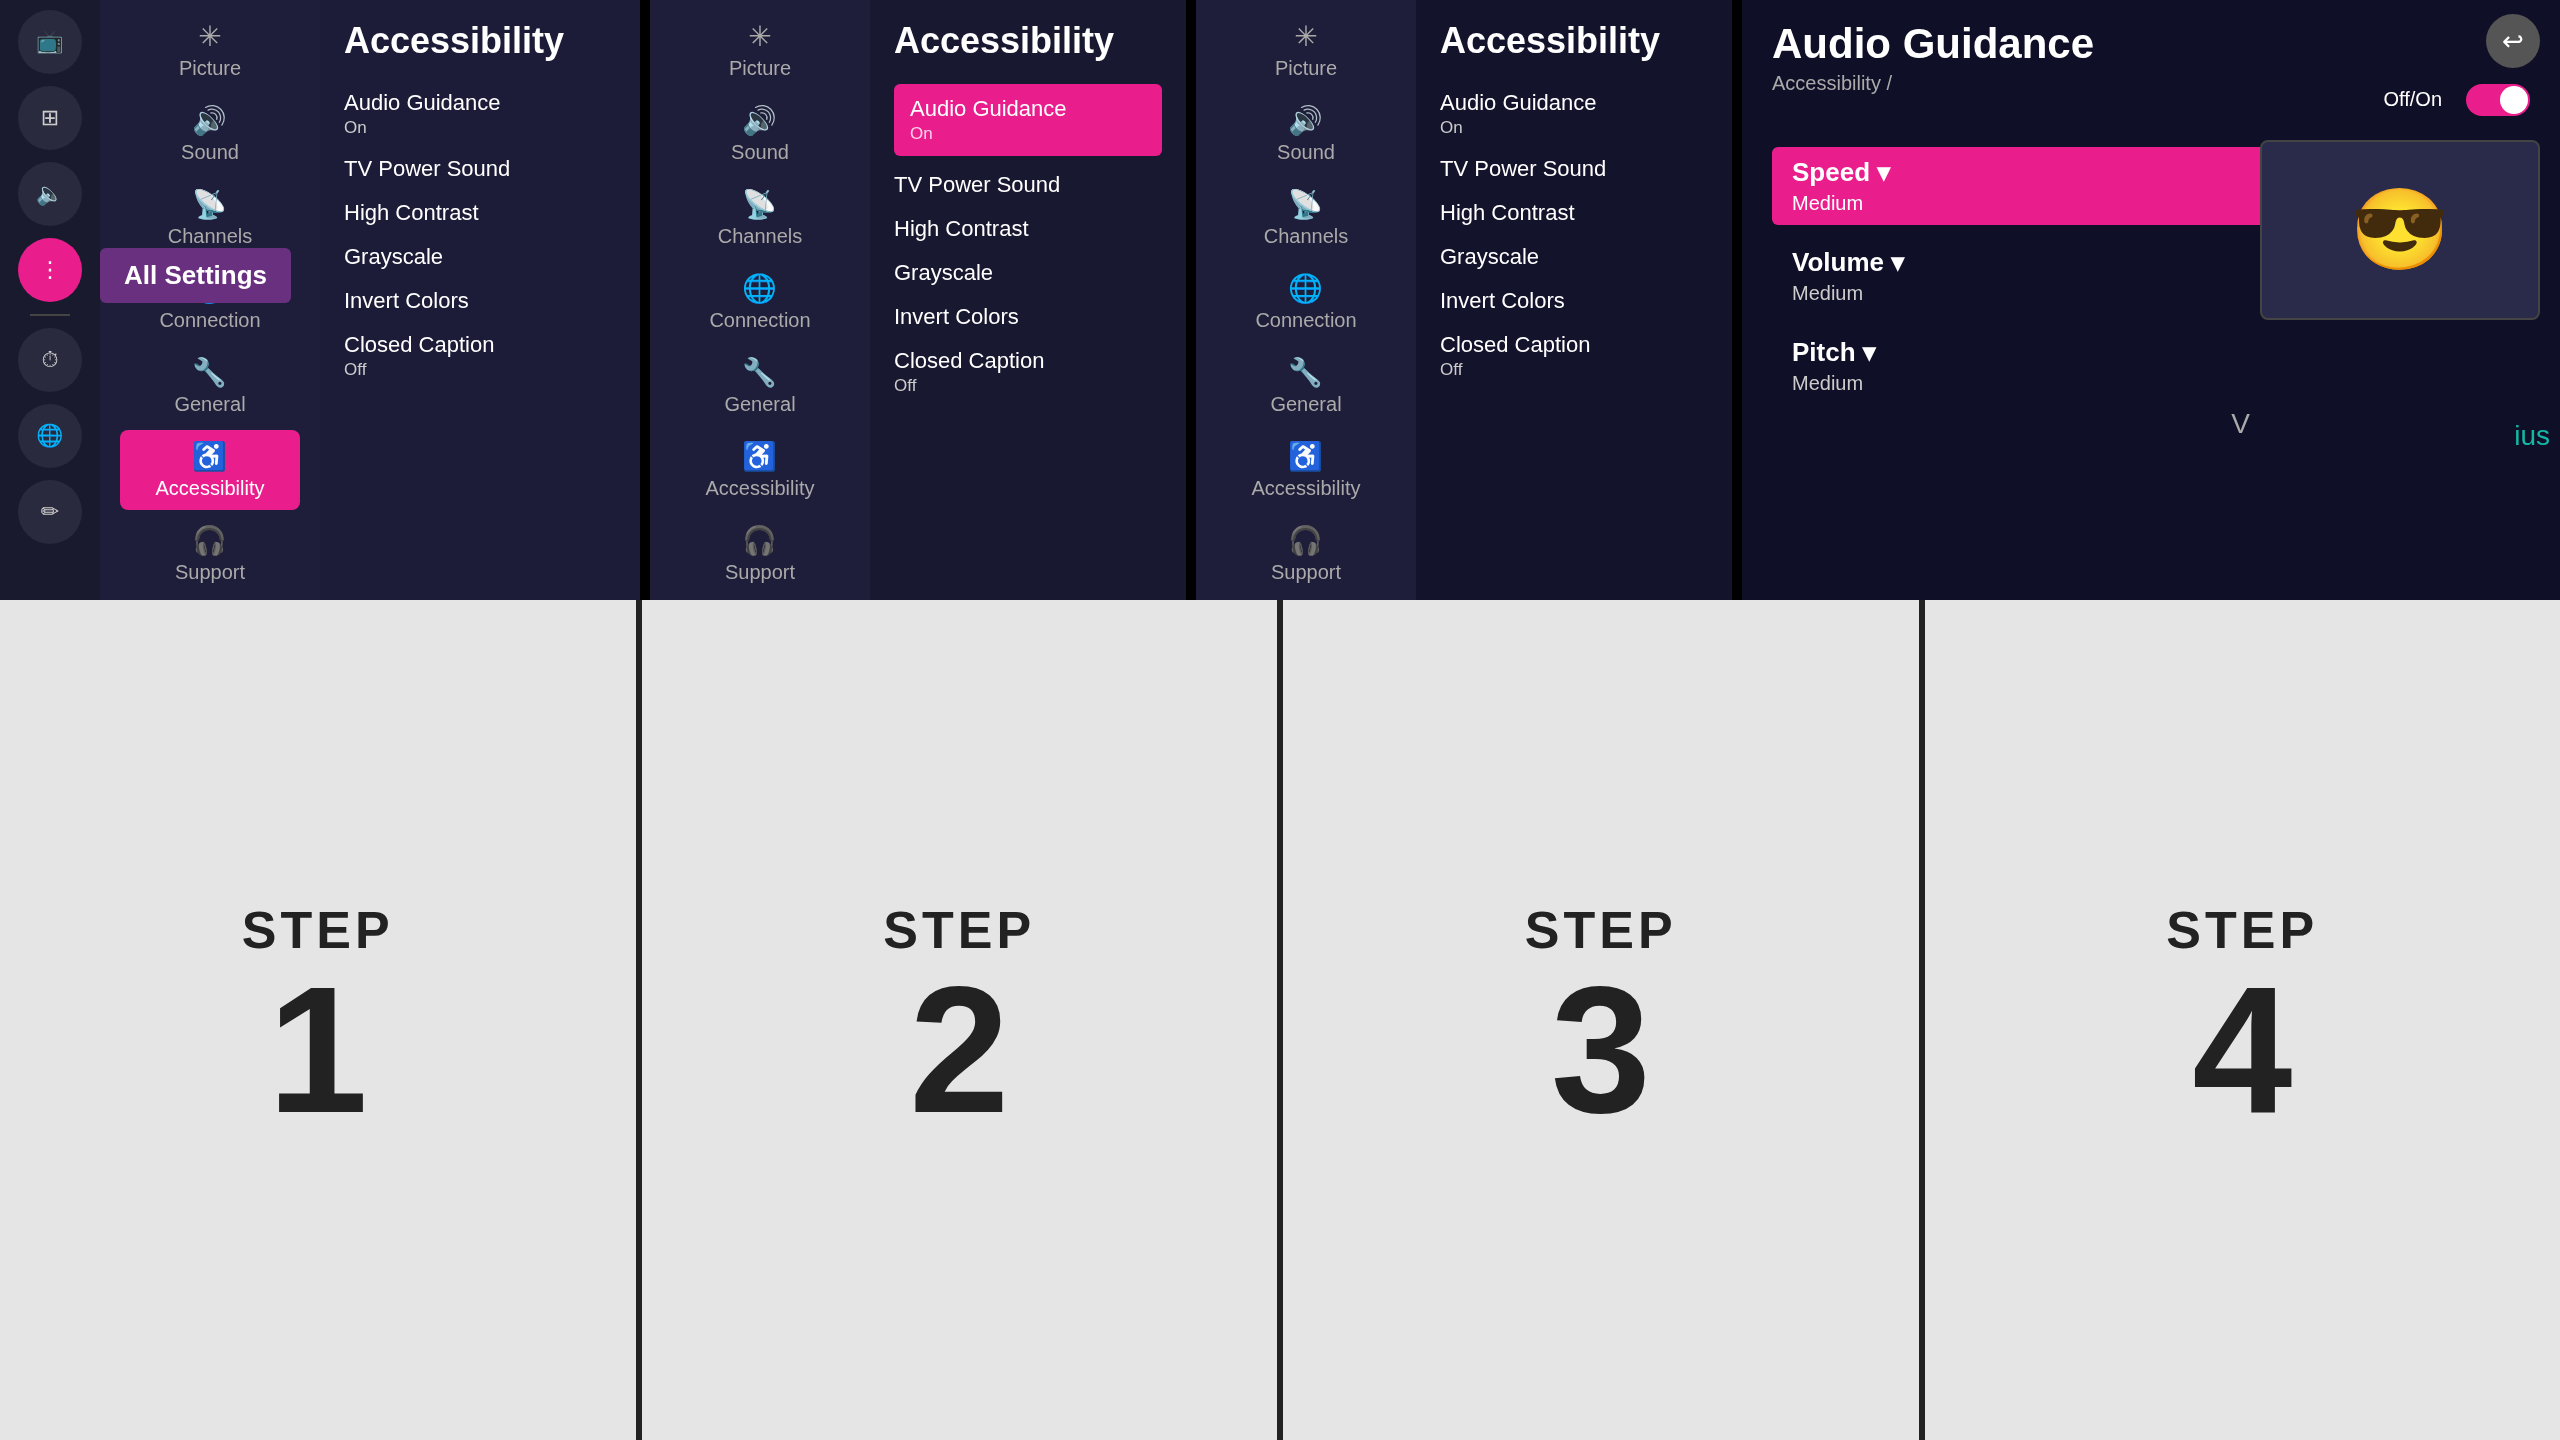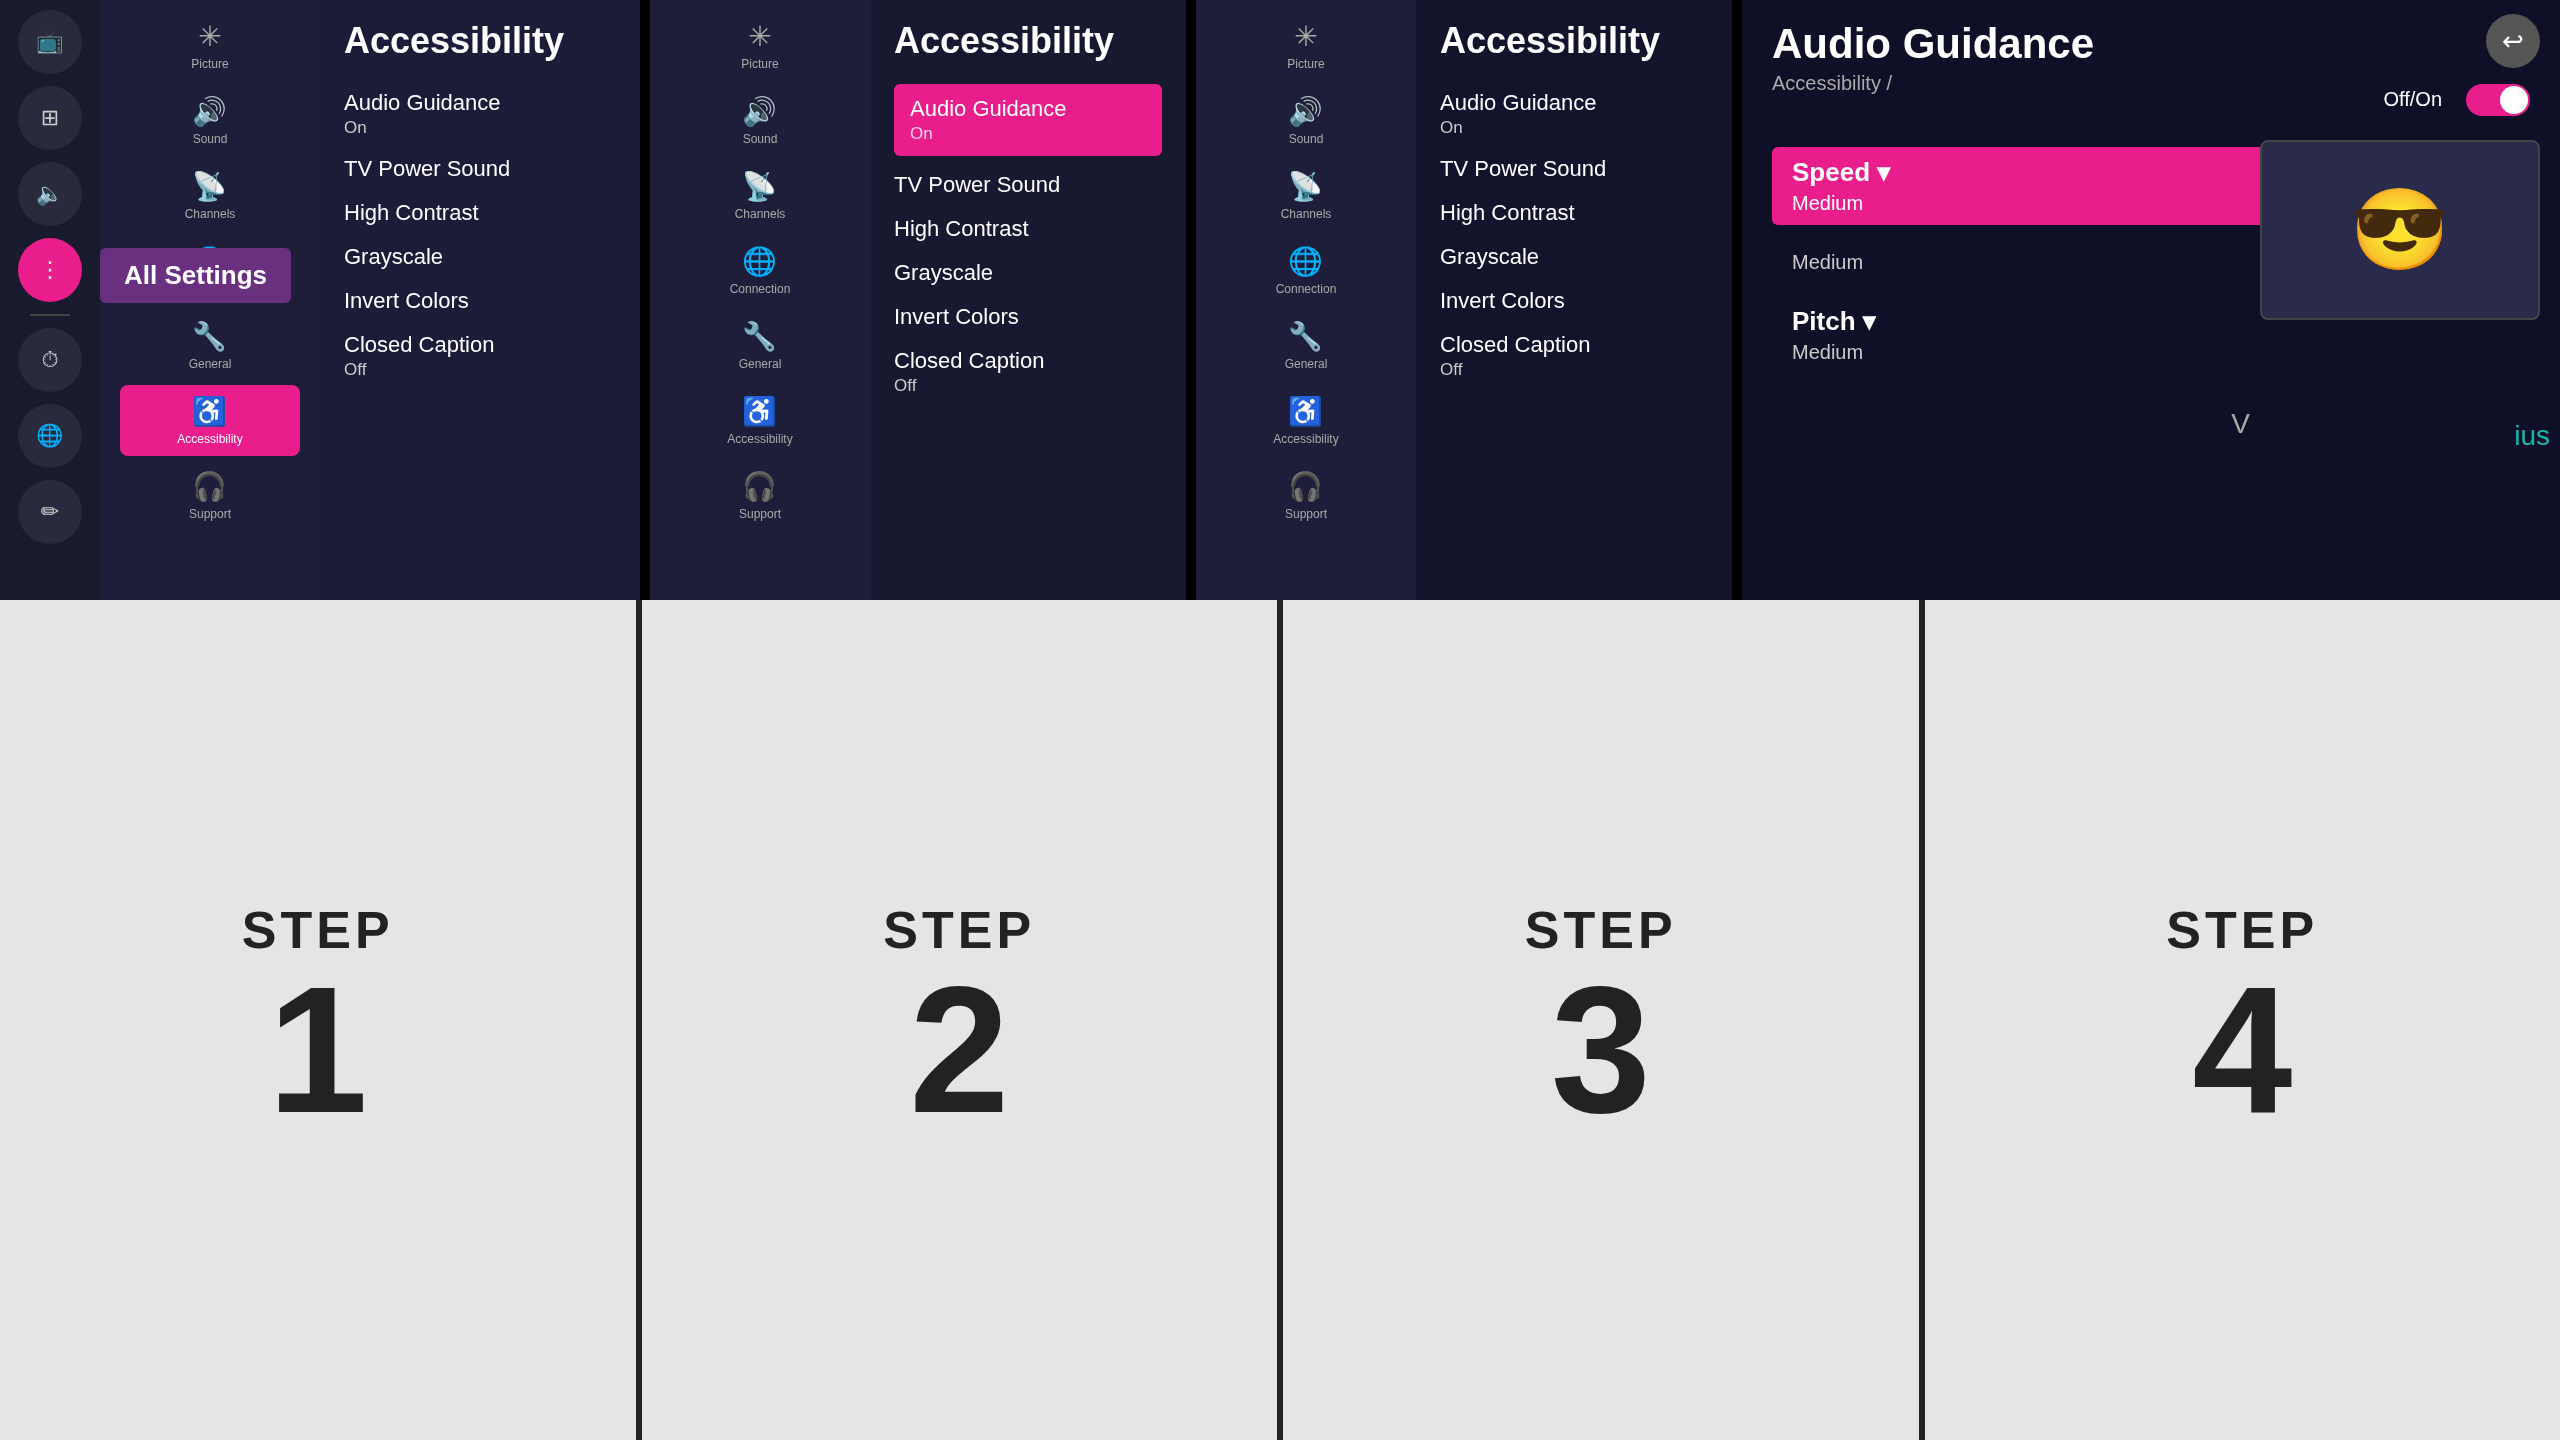--- a/index.html
+++ b/index.html
@@ -113,21 +113,21 @@
       gap: 4px;
     }
     .sidebar-item.active {
       background: #e91e8c;
       color: white;
     }
     .sidebar-icon {
       font-size: 28px;
     }
     .sidebar-label {
-      font-size: 12px;
+      font-size: 20px;
       text-align: right;
     }
 
     
     .accessibility-menu {
       flex: 1;
       padding: 20px 24px;
       display: flex;
       flex-direction: column;
       gap: 6px;
@@ -529,20 +529,21 @@
           <span class="toggle-label">Off/On</span>
           <div class="toggle-switch"></div>
         </div>
       </div>
 
       <div class="step4-setting-row">
         <div class="step4-setting-label">Speed ▾</div>
         <div class="step4-setting-value">Medium</div>
       </div>
       <div class="step4-setting-row normal">
+        <div class="step4-setting-label">Volume ▾</div>
         <div class="step4-setting-value">Medium</div>
       </div>
       <div class="step4-setting-row normal">
         <div class="step4-setting-label">Pitch ▾</div>
         <div class="step4-setting-value">Medium</div>
       </div>
 
       <div class="sunglasses-area">
         😎
       </div>

